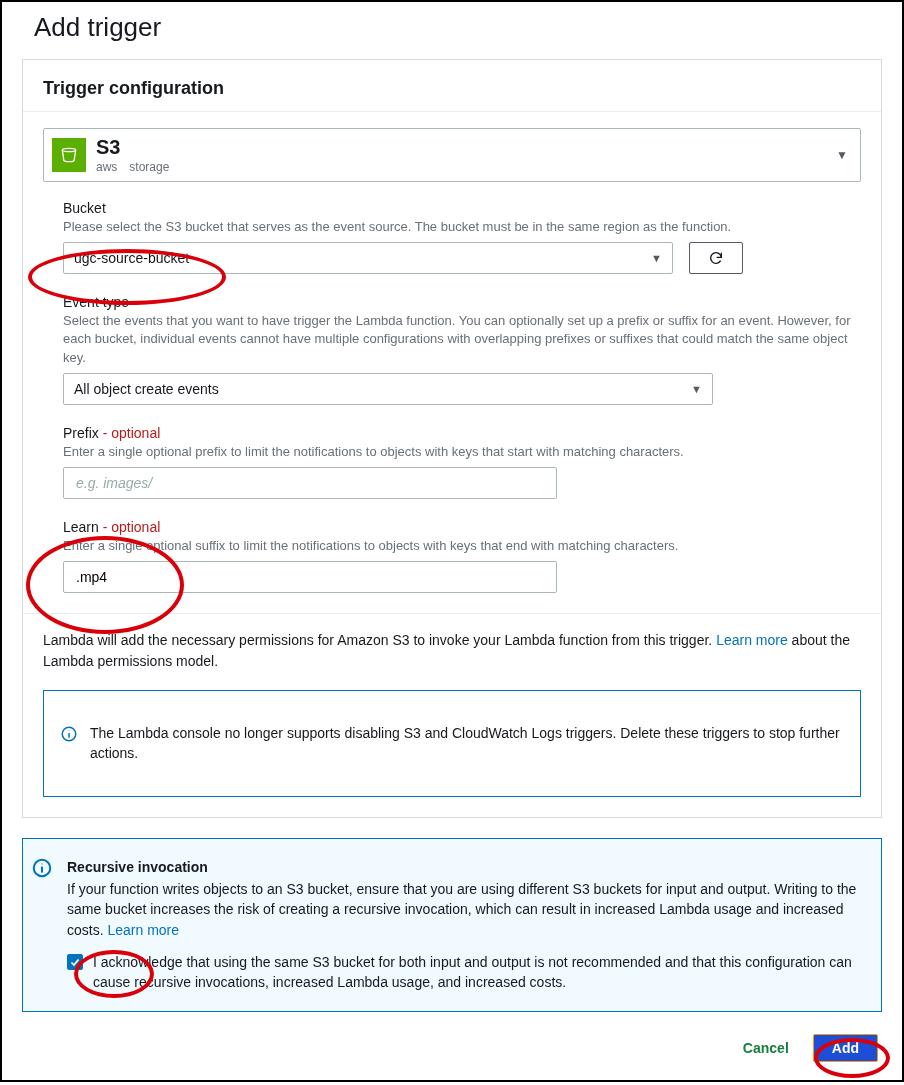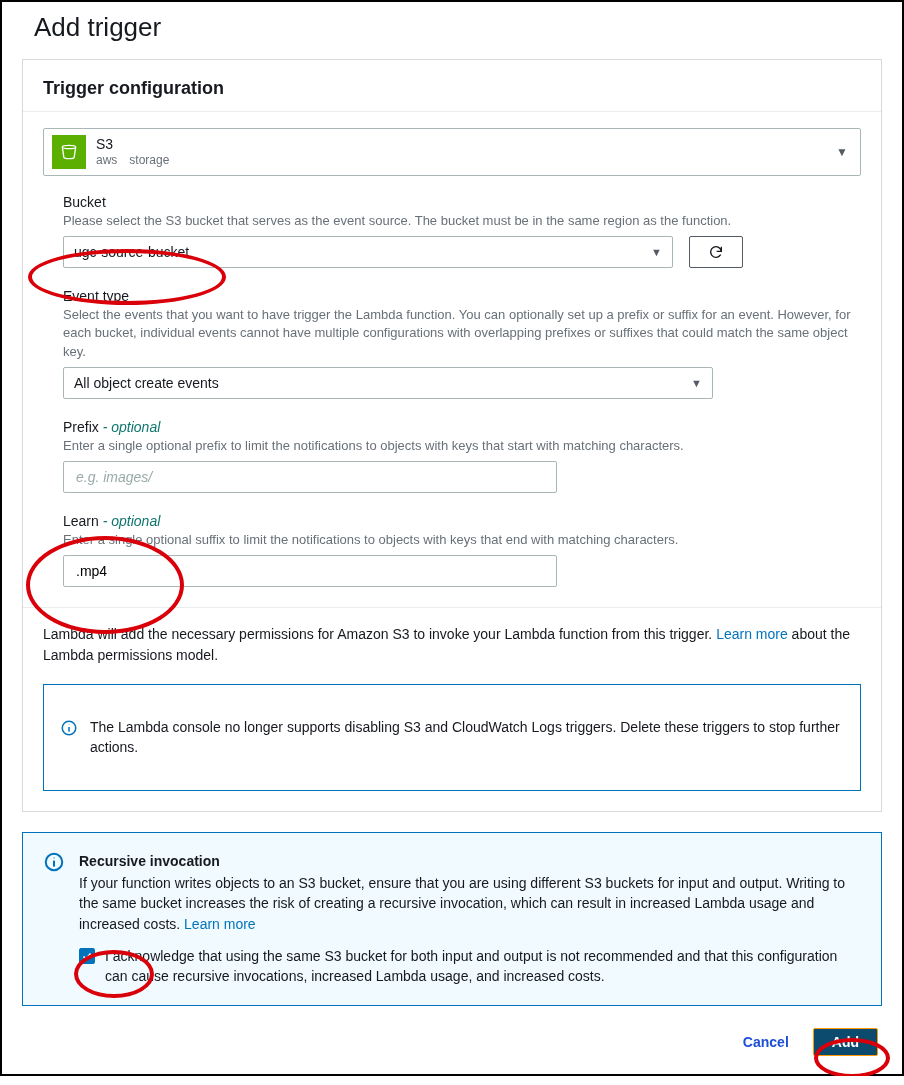--- a/index.html
+++ b/index.html
@@ -44,30 +44,30 @@
   }
   .s3-icon {
     width: 34px; height: 34px;
     background: #5aaf00;
     display: flex; align-items: center; justify-content: center;
     margin-right: 10px;
     flex: 0 0 34px;
   }
   .s3-icon svg { width: 20px; height: 20px; }
   .source-text { display: flex; flex-direction: column; line-height: 1.25; }
-  .source-title { font-weight: 400; font-size: 14px; }
+  .source-title { font-weight: 700; font-size: 20px; }
   .source-tags { color: #687078; font-size: 12px; }
   .source-tags span { margin-right: 12px; }
   .source-caret {
     margin-left: auto;
     color: #545b64; font-size: 12px;
   }
   .field { margin-bottom: 20px; margin-left: 20px; }
   .field-label { font-weight: 400; font-size: 14px; margin-bottom: 2px; }
-  .field-label .optional { font-style: italic; color: #0f766e; }
+  .field-label .optional { color: #b91c1c; }
   .field-desc { color: #687078; font-size: 13px; margin-bottom: 6px; line-height: 1.4; }
   .select-row { display: flex; align-items: center; gap: 16px; }
   .select-box, .text-input {
     border: 1px solid #aab7b8;
     border-radius: 2px;
     height: 32px;
     display: flex;
     align-items: center;
     padding: 8px 10px;
     background: #fff;
@@ -104,21 +104,21 @@
     line-height: 1.45;
   }
   .info-alert .info-icon {
     width: 18px; height: 18px; flex: 0 0 18px; margin-top: 2px;
     color: #0073bb;
   }
   .recursive-panel {
     margin: 20px 20px 10px 20px;
     border: 1px solid #0073bb;
     background: #f1faff;
-    padding: 18px 20px;
+    padding: 18px 8px;
     display: flex;
     gap: 14px;
   }
   .recursive-panel .info-icon { width: 22px; height: 22px; flex: 0 0 22px; color: #0073bb; }
   .recursive-content { flex: 1; font-size: 14px; line-height: 1.45; }
   .recursive-title { font-weight: 700; margin-bottom: 2px; }
   .ack-row { display: flex; align-items: flex-start; gap: 10px; margin-top: 12px; }
   .checkbox {
     width: 16px; height: 16px;
     border: 1px solid #0073bb;
@@ -130,24 +130,24 @@
     cursor: pointer;
   }
   .checkbox svg { width: 12px; height: 12px; stroke: #fff; }
   .footer {
     display: flex; justify-content: flex-end; align-items: center;
     gap: 16px;
     padding: 12px 24px 18px 0;
   }
   .btn-cancel {
     background: none; border: none; font-weight: 700; font-size: 14px;
-    color: #1d4ed8; cursor: pointer; padding: 6px 8px;
+    color: #15803d; cursor: pointer; padding: 6px 8px;
   }
   .btn-add {
-    background: #0c4a6e; border: 1px solid #ff9900;
+    background: #1d4ed8; border: 1px solid #ff9900;
     color: #fff; font-weight: 700; font-size: 14px;
     padding: 5px 18px; border-radius: 2px; cursor: pointer;
   }
   
   .annot {
     position: absolute;
     border: 4px solid #d9000a;
     border-radius: 50%;
     pointer-events: none;
     z-index: 5;

